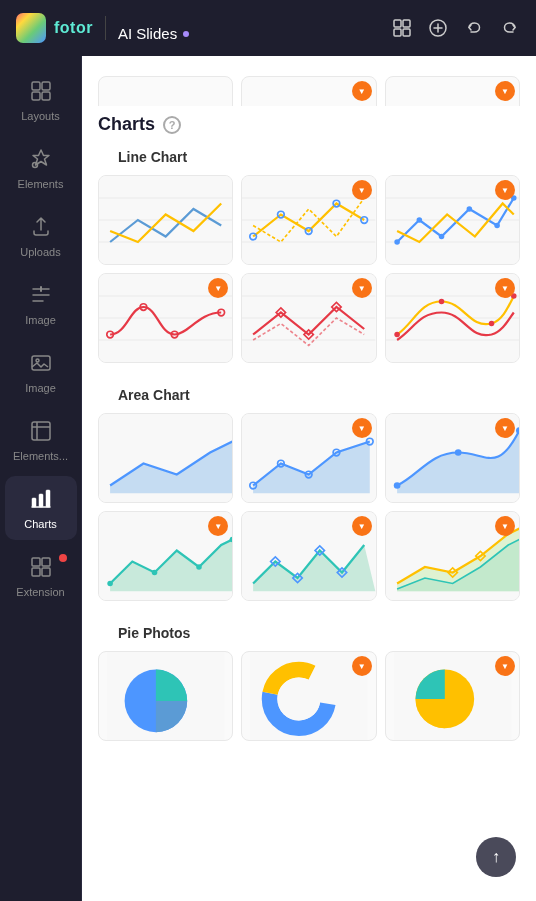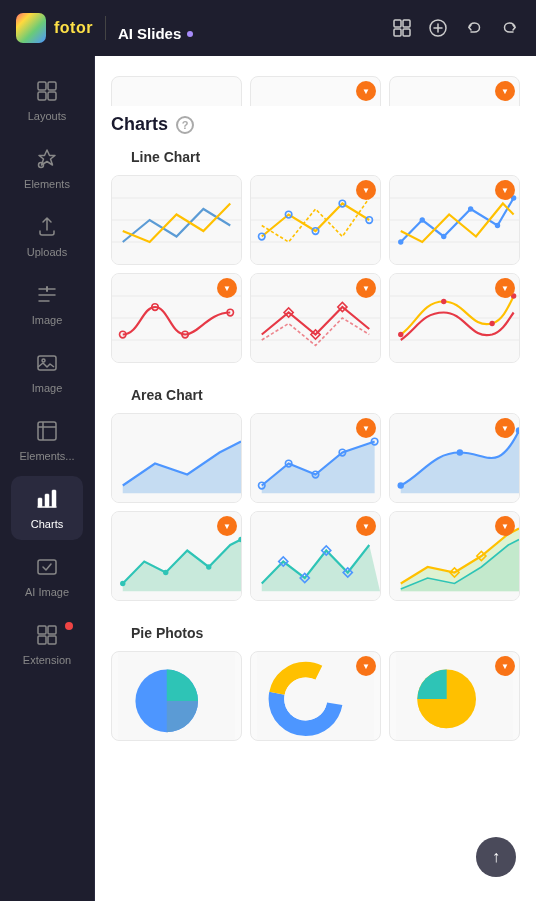--- a/index.html
+++ b/index.html
@@ -34,36 +34,36 @@
     }
 
     .topbar-logo-icon {
       width: 30px;
       height: 30px;
       border-radius: 7px;
       background: linear-gradient(135deg, #ff6b6b 0%, #ffd93d 25%, #6bcb77 60%, #4d96ff 100%);
     }
 
     .topbar-logo-text {
-      color: #fde047;
+      color: #5eead4;
       font-size: 16px;
       font-weight: 700;
       letter-spacing: 0.5px;
     }
 
     .topbar-divider {
       width: 1px;
       height: 24px;
       background: #444;
     }
 
     .topbar-title {
       color: #ffffff;
       font-size: 15px;
-      font-weight: 700;
+      font-weight: 400;
       display: flex;
       align-items: center;
       gap: 4px;
       margin-top: 11px;
     }
 
     .topbar-title-dot {
       width: 6px;
       height: 6px;
       border-radius: 50%;
@@ -93,21 +93,21 @@
       position: absolute;
       top: 56px;
       left: 0;
       width: 536px;
       height: 845px;
       display: flex;
     }
 
     
     .nav-sidebar {
-      width: 95px;
+      width: 82px;
       height: 845px;
       background: #1e1e2e;
       display: flex;
       flex-direction: column;
       align-items: center;
       padding: 12px 0;
       gap: 4px;
       border-right: 1px solid #2a2a3e;
     }
 
@@ -398,29 +398,20 @@
         <svg width="24" height="24" viewBox="0 0 24 24" fill="none">
           <rect x="3" y="11" width="4" height="9" rx="1" fill="#fff" stroke="#fff" stroke-width="0.5"></rect>
           <rect x="10" y="7" width="4" height="13" rx="1" fill="#fff" stroke="#fff" stroke-width="0.5"></rect>
           <rect x="17" y="3" width="4" height="17" rx="1" fill="#fff" stroke="#fff" stroke-width="0.5"></rect>
           <path d="M3 20h18" stroke="#fff" stroke-width="1.5" stroke-linecap="round"></path>
         </svg>
       </div>
       <span class="nav-label" style="color:#fff;">Charts</span>
     </div>
 
-    <div class="nav-item">
-      <div class="nav-icon">
-        <svg width="24" height="24" viewBox="0 0 24 24" fill="none">
-          <rect x="3" y="5" width="18" height="14" rx="2" stroke="#888" stroke-width="1.5"></rect>
-          <path d="M8 12l3 3 5-6" stroke="#888" stroke-width="1.5" stroke-linecap="round" stroke-linejoin="round"></path>
-        </svg>
-      </div>
-      <span class="nav-label">AI Image</span>
-    </div>
 
     <div class="nav-item nav-item-wrapper" style="position:relative;">
       <div class="nav-icon">
         <svg width="24" height="24" viewBox="0 0 24 24" fill="none">
           <rect x="3" y="3" width="8" height="8" rx="1" stroke="#888" stroke-width="1.5"></rect>
           <rect x="13" y="3" width="8" height="8" rx="1" stroke="#888" stroke-width="1.5"></rect>
           <rect x="3" y="13" width="8" height="8" rx="1" stroke="#888" stroke-width="1.5"></rect>
           <rect x="13" y="13" width="8" height="8" rx="1" stroke="#888" stroke-width="1.5"></rect>
         </svg>
       </div>

